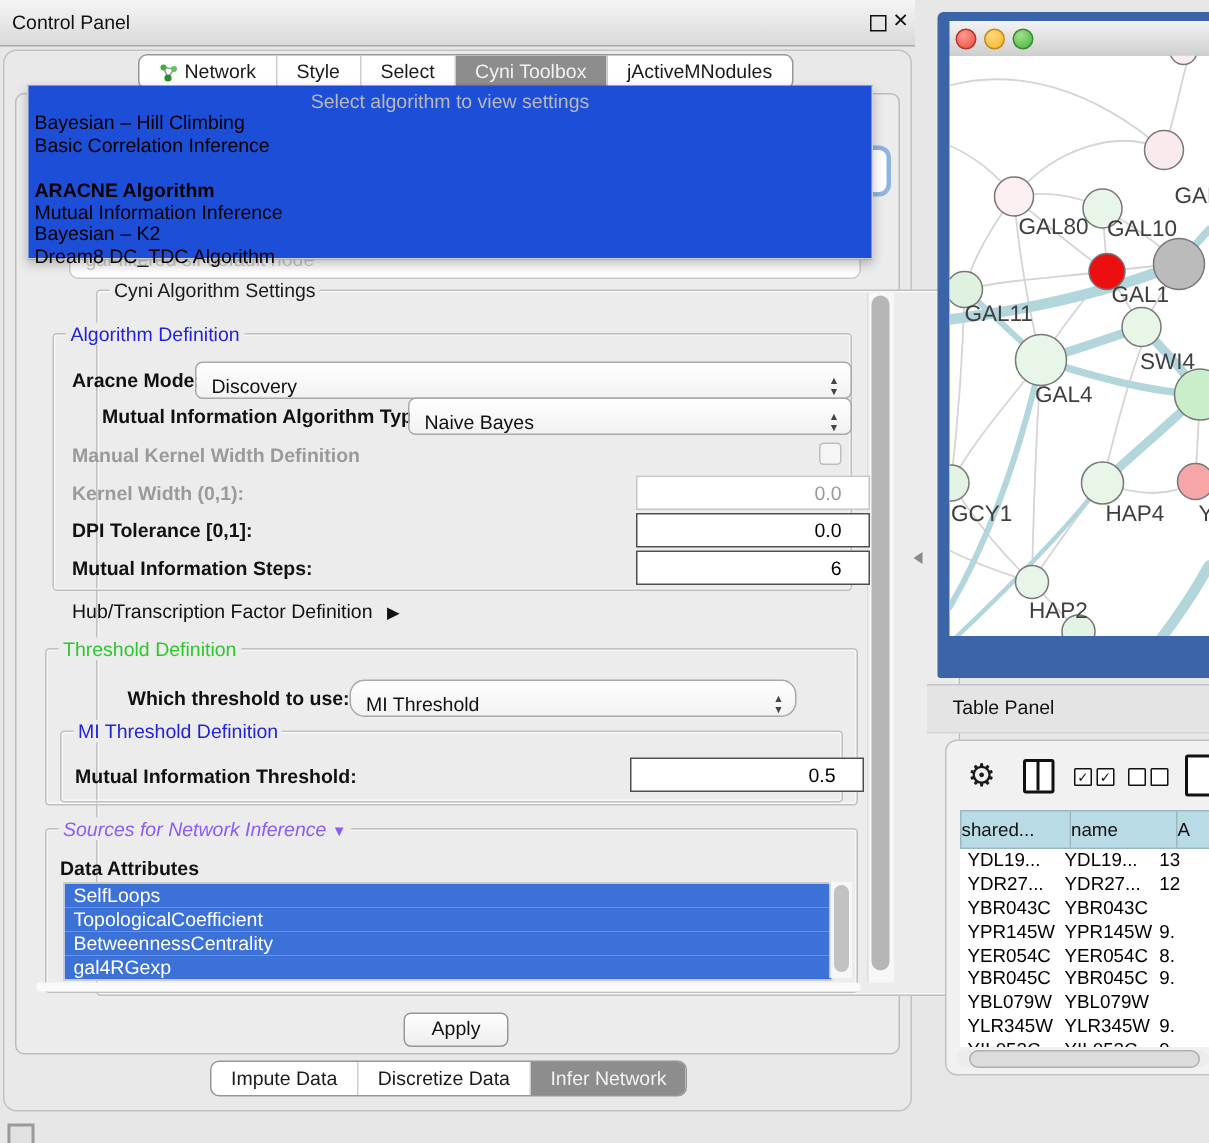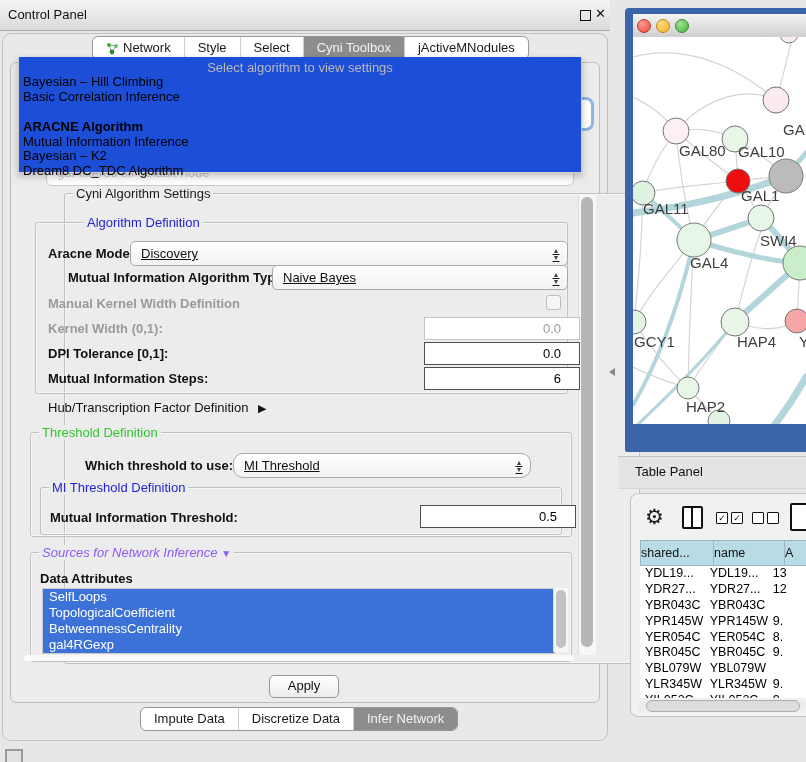--- a/index.html
+++ b/index.html
@@ -22,21 +22,21 @@
   .dd-placeholder{text-align:center;color:#b9b9b9;font-size:13px;padding-top:3px;}
   .dd-item{font-size:13px;color:#000;padding:0 4px;line-height:14.6px;white-space:nowrap;}
   .dd-item.bold{font-weight:bold;margin-top:16px;}
   .ghost-combo{left:46px;top:160px;width:516px;height:24px;border:1px solid #c9c9c9;border-radius:6px;background:#fdfdfd;z-index:4;font-size:13px;color:#cacaca;line-height:23px;padding-left:10px;}
   .ghost-focus{left:560px;top:97px;width:28px;height:28px;border:3px solid #8fb4df;border-radius:8px;background:#fff;z-index:3;}
   
   .group{border:1px solid #c0c0c0;border-radius:3px;box-shadow:inset 0 0 0 1px rgba(255,255,255,.6);}
   .group-label{position:absolute;top:-8px;left:8px;background:#ececec;padding:0 3px;font-size:13px;white-space:nowrap;}
   .lbl{font-size:13px;color:#111;font-weight:bold;white-space:nowrap;}
   .lbl.dim{color:#9a9a9a;}
-  .combo{background:linear-gradient(#ffffff,#f2f2f2);border:1px solid #a9a9a9;border-radius:5px;font-size:13px;color:#111;display:flex;align-items:center;text-decoration:underline;}
+  .combo{background:linear-gradient(#ffffff,#f2f2f2);border:1px solid #a9a9a9;border-radius:5px;font-size:13px;color:#111;display:flex;align-items:flex-end;}
   .combo .val{flex:1;padding-left:10px;white-space:nowrap;overflow:hidden;}
   .stepper{width:14px;color:#444;font-size:7px;line-height:7px;text-align:center;margin-right:4px;}
   .field{background:#fff;font-size:13px;text-align:right;padding-right:18px;line-height:21px;}
   .field.dim{color:#9a9a9a;border:1px solid #c6c6c6;}
   .field.dark{color:#000;border:1.5px solid #4e4e4e;}
   .attr-list{background:#fff;border:1px solid #cdcdcd;overflow:hidden;}
   .attr-item{background:#3c72d8;color:#fff;font-size:13px;line-height:16px;padding-left:6px;white-space:nowrap;}
   .scroll-v{background:#f7f7f7;border-left:1px solid #dcdcdc;}
   .thumb-v{position:absolute;left:2px;width:12px;background:#b6b6b6;border-radius:6px;}
   .apply-btn{border:1px solid #979797;border-radius:5px;background:linear-gradient(#ffffff,#ededed);font-size:13px;text-align:center;line-height:20px;color:#111;}
@@ -125,21 +125,21 @@
 
   <div class="abs group" style="left:22px;top:193px;width:574px;height:469px;background:#ececec;margin-left:42px;">
     <span class="group-label" style="color:#1a1a1a;">Cyni Algorithm Settings</span>
   </div>
 
   <div class="abs scroll-v" style="left:578px;top:195px;width:17px;height:460px;">
     <div class="thumb-v" style="top:2px;height:450px;"></div>
   </div>
 
   <div class="abs group" style="left:35px;top:222px;width:531px;height:170px;">
-    <span class="group-label" style="color:#2323d6;margin-left:40px;">Algorithm Definition</span>
+    <span class="group-label" style="color:#2323d6;">Algorithm Definition</span>
   </div>
   <div class="abs lbl" style="left:48px;top:246px;">Aracne Mode:</div>
   <div class="abs combo" style="left:130px;top:241px;width:436px;height:23px;">
     <span class="val">Discovery</span>
     <span class="stepper">▲<br>▼</span>
   </div>
   <div class="abs lbl" style="left:48px;top:270px;padding-left:20px;">Mutual Information Algorithm Type:</div>
   <div class="abs combo" style="left:272px;top:265px;width:294px;height:23px;">
     <span class="val">Naive Bayes</span>
     <span class="stepper">▲<br>▼</span>

